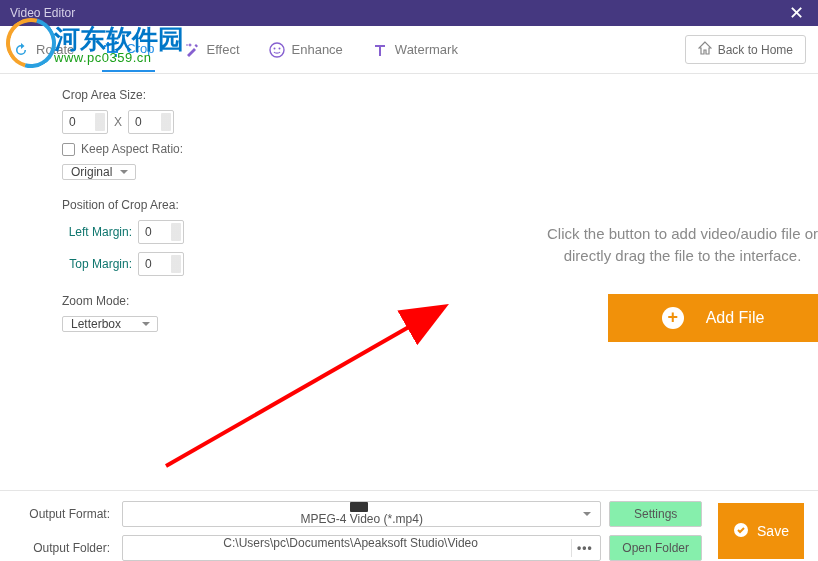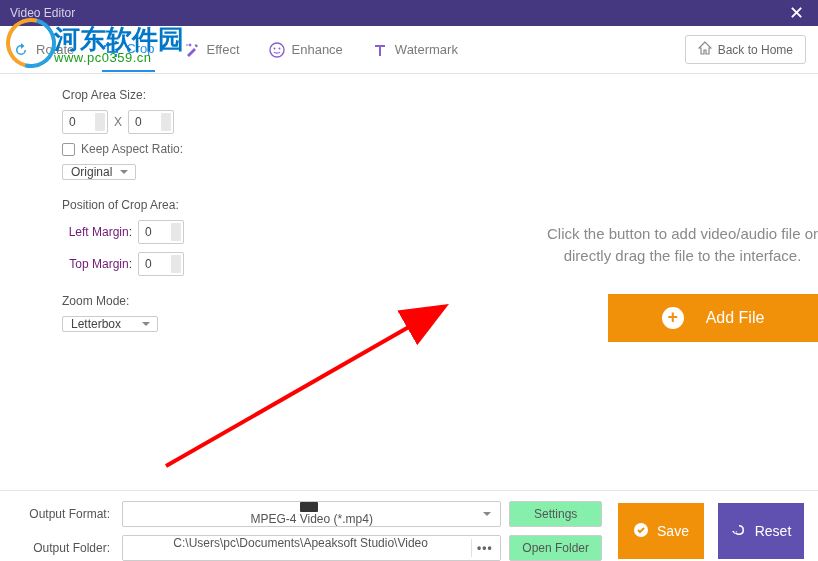--- a/index.html
+++ b/index.html
@@ -20,21 +20,21 @@
 .sidebar { width: 200px; padding: 14px 18px; color: #666; font-size: 12px; }
 .sidebar .section-title { margin-bottom: 8px; color: #555; }
 .row { display: flex; align-items: center; gap: 6px; margin-bottom: 8px; }
 .num-input { width: 46px; height: 24px; border: 1px solid #ccc; border-radius: 2px; padding: 0 16px 0 6px; font-size: 12px; color: #444; position: relative; background: #fff; }
 .spinner { position: relative; display: inline-block; }
 .spinner::after { content: ""; position: absolute; right: 3px; top: 3px; bottom: 3px; width: 10px; background: linear-gradient(#bbb 48%, transparent 48%, transparent 52%, #bbb 52%); border-radius: 1px; opacity: .35; pointer-events: none; }
 .x-sep { color: #777; }
 .checkbox { width: 13px; height: 13px; border: 1px solid #999; border-radius: 2px; display: inline-block; }
 .select { height: 16px; border: 1px solid #ccc; border-radius: 2px; padding: 0 22px 0 8px; font-size: 12px; color: #444; background: #fff; position: relative; display: inline-flex; align-items: center; min-width: 74px; }
 .select::after { content: ""; position: absolute; right: 7px; top: 50%; margin-top: -2px; border: 4px solid transparent; border-top-color: #888; }
-.lbl { width: 70px; text-align: right; color: #701a75; }
+.lbl { width: 70px; text-align: right; color: #0f766e; }
 .gap-top { margin-top: 18px; }
 
 .dropzone { flex: 1; display: flex; flex-direction: column; align-items: flex-end; justify-content: center; }
 .drop-text { text-align: center; color: #8a8a8a; font-size: 15px; line-height: 1.5; margin-bottom: 26px; }
 .add-file-btn { background: #f1910a; color: #fff; border: none; width: 210px; height: 48px; font-size: 16px; display: flex; align-items: center; justify-content: center; gap: 22px; cursor: pointer; }
 .add-file-btn .plus-circle { width: 22px; height: 22px; border-radius: 50%; background: #fff; color: #f1910a; display: inline-flex; align-items: center; justify-content: center; font-weight: bold; font-size: 18px; }
 
 .footer { border-top: 1px solid #e5e5e5; padding: 10px 14px; display: grid; grid-template-columns: 100px 1fr auto auto; grid-template-rows: auto auto; gap: 8px 8px; align-items: center; font-size: 12px; color: #555; }
 .footer .flabel { text-align: right; padding-right: 4px; }
 .footer .fselect, .footer .finput { height: 26px; border: 1px solid #ccc; border-radius: 2px; padding: 0 8px; background: #fff; display: flex; align-items: center; position: relative; flex-direction: column; }
@@ -170,26 +170,20 @@
     <span>MPEG-4 Video (*.mp4)</span>
   </div>
   <button class="btn-small">Settings</button>
   <button class="big-btn save-btn" style="grid-column:4;grid-row:1/span 2;margin-left:8px;">
     <span><svg width="16" height="16" viewBox="0 0 16 16">
           <circle cx="8" cy="8" r="7" fill="#fff"></circle>
           <path d="M5 8l2 2 4-4" stroke="#f1910a" stroke-width="2" fill="none"></path>
         </svg></span>
     <span>Save</span>
   </button>
-  <button class="big-btn reset-btn" style="grid-column:5;grid-row:1/span 2;margin-left:6px;">
-    <span><svg width="16" height="16" viewBox="0 0 16 16">
-          <path d="M8 3a5 5 0 1 1-4.9 6H1l2.5 3L6 9H4.6A3.5 3.5 0 1 0 8 4.5V3z" fill="#fff"></path>
-        </svg></span>
-    <span>Reset</span>
-  </button>
 
   <div class="flabel">Output Folder:</div>
   <div class="finput" style="position:relative;padding-right:30px">
     <span style="white-space:nowrap;overflow:hidden;text-overflow:ellipsis">C:\Users\pc\Documents\Apeaksoft Studio\Video</span>
     <span class="more-btn">•••</span>
   </div>
   <button class="btn-small">Open Folder</button>
 </div>
 
 <div class="wm-circle"></div>

